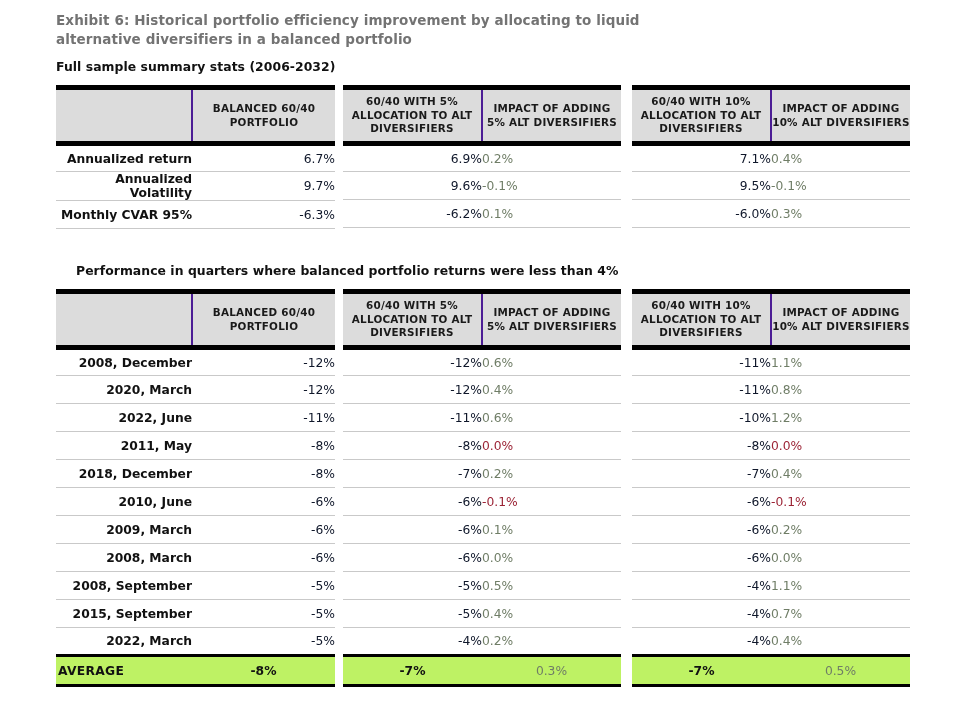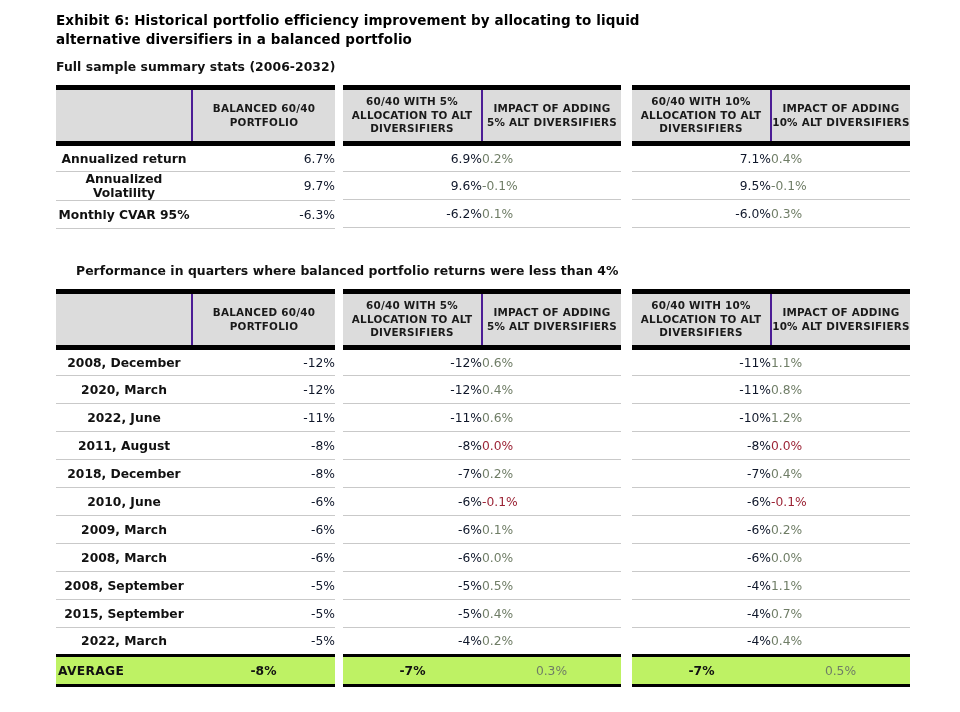--- a/index.html
+++ b/index.html
@@ -25,21 +25,21 @@
 
   
   .exhibit-title {
     position: absolute;
     left: 56px;
     top: 11px;
     width: 600px;
     font-size: 13.5px;
     font-weight: bold;
     line-height: 1.42;
-    color: #000000;
+    color: #737373;
     letter-spacing: 0.1px;
   }
 
   .section-caption {
     position: absolute;
     left: 56px;
     font-size: 12.4px;
     font-weight: bold;
     color: #111111;
     letter-spacing: 0.05px;
@@ -79,21 +79,21 @@
 
   
   .row-cell {
     height: 28px;
     border-bottom: 1px solid #c9c9c9;
     font-size: 12.3px;
     box-sizing: border-box;
   }
   .row-label {
     font-weight: bold;
-    text-align: center;
+    text-align: right;
     padding-left: 2px;
     color: #111111;
   }
   .row-val {
     text-align: right;
     font-weight: normal;
     color: #0f172a;
   }
   .row-impact {
     text-align: left;
@@ -235,21 +235,21 @@
         </tr>
       <tr>
           <td class="row-cell row-label">2020, March</td>
           <td class="row-cell row-val">-12%</td>
         </tr>
       <tr>
           <td class="row-cell row-label">2022, June</td>
           <td class="row-cell row-val">-11%</td>
         </tr>
       <tr>
-          <td class="row-cell row-label">2011, August</td>
+          <td class="row-cell row-label">2011, May</td>
           <td class="row-cell row-val">-8%</td>
         </tr>
       <tr>
           <td class="row-cell row-label">2018, December</td>
           <td class="row-cell row-val">-8%</td>
         </tr>
       <tr>
           <td class="row-cell row-label">2010, June</td>
           <td class="row-cell row-val">-6%</td>
         </tr>

